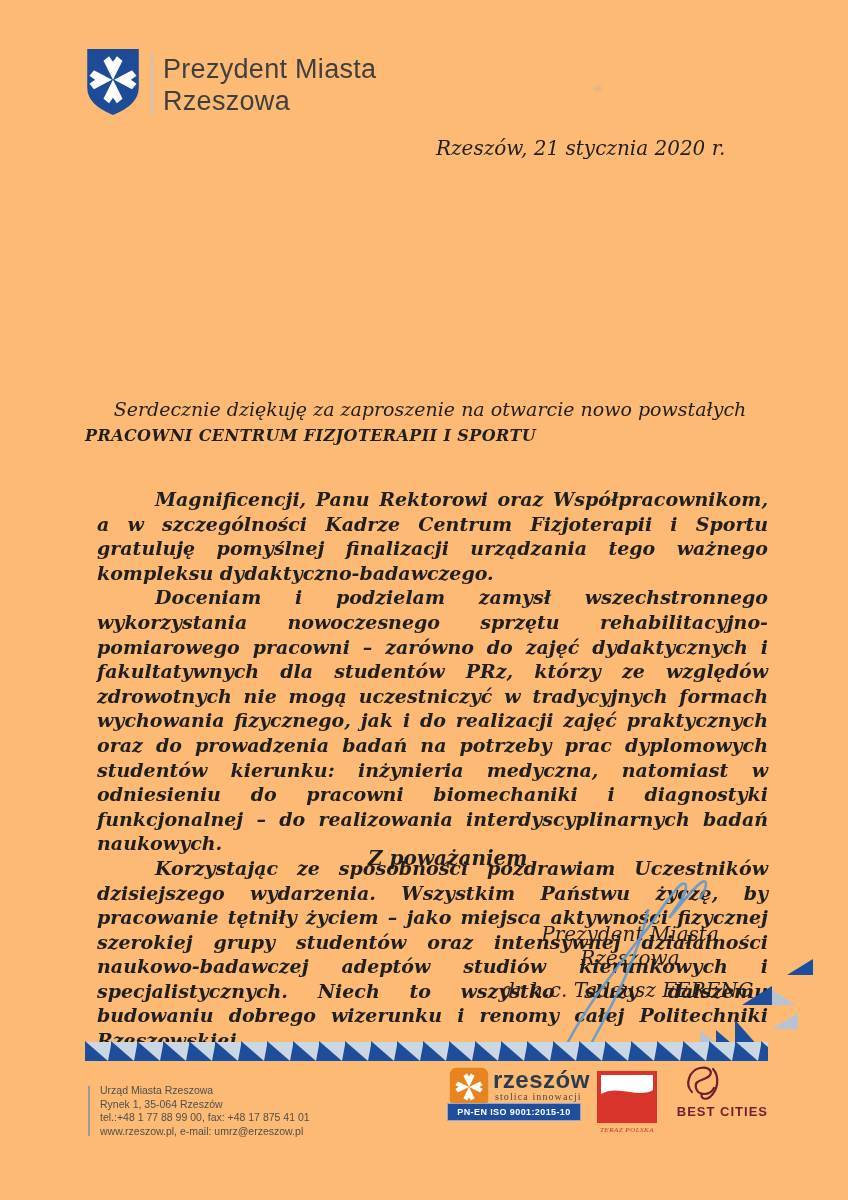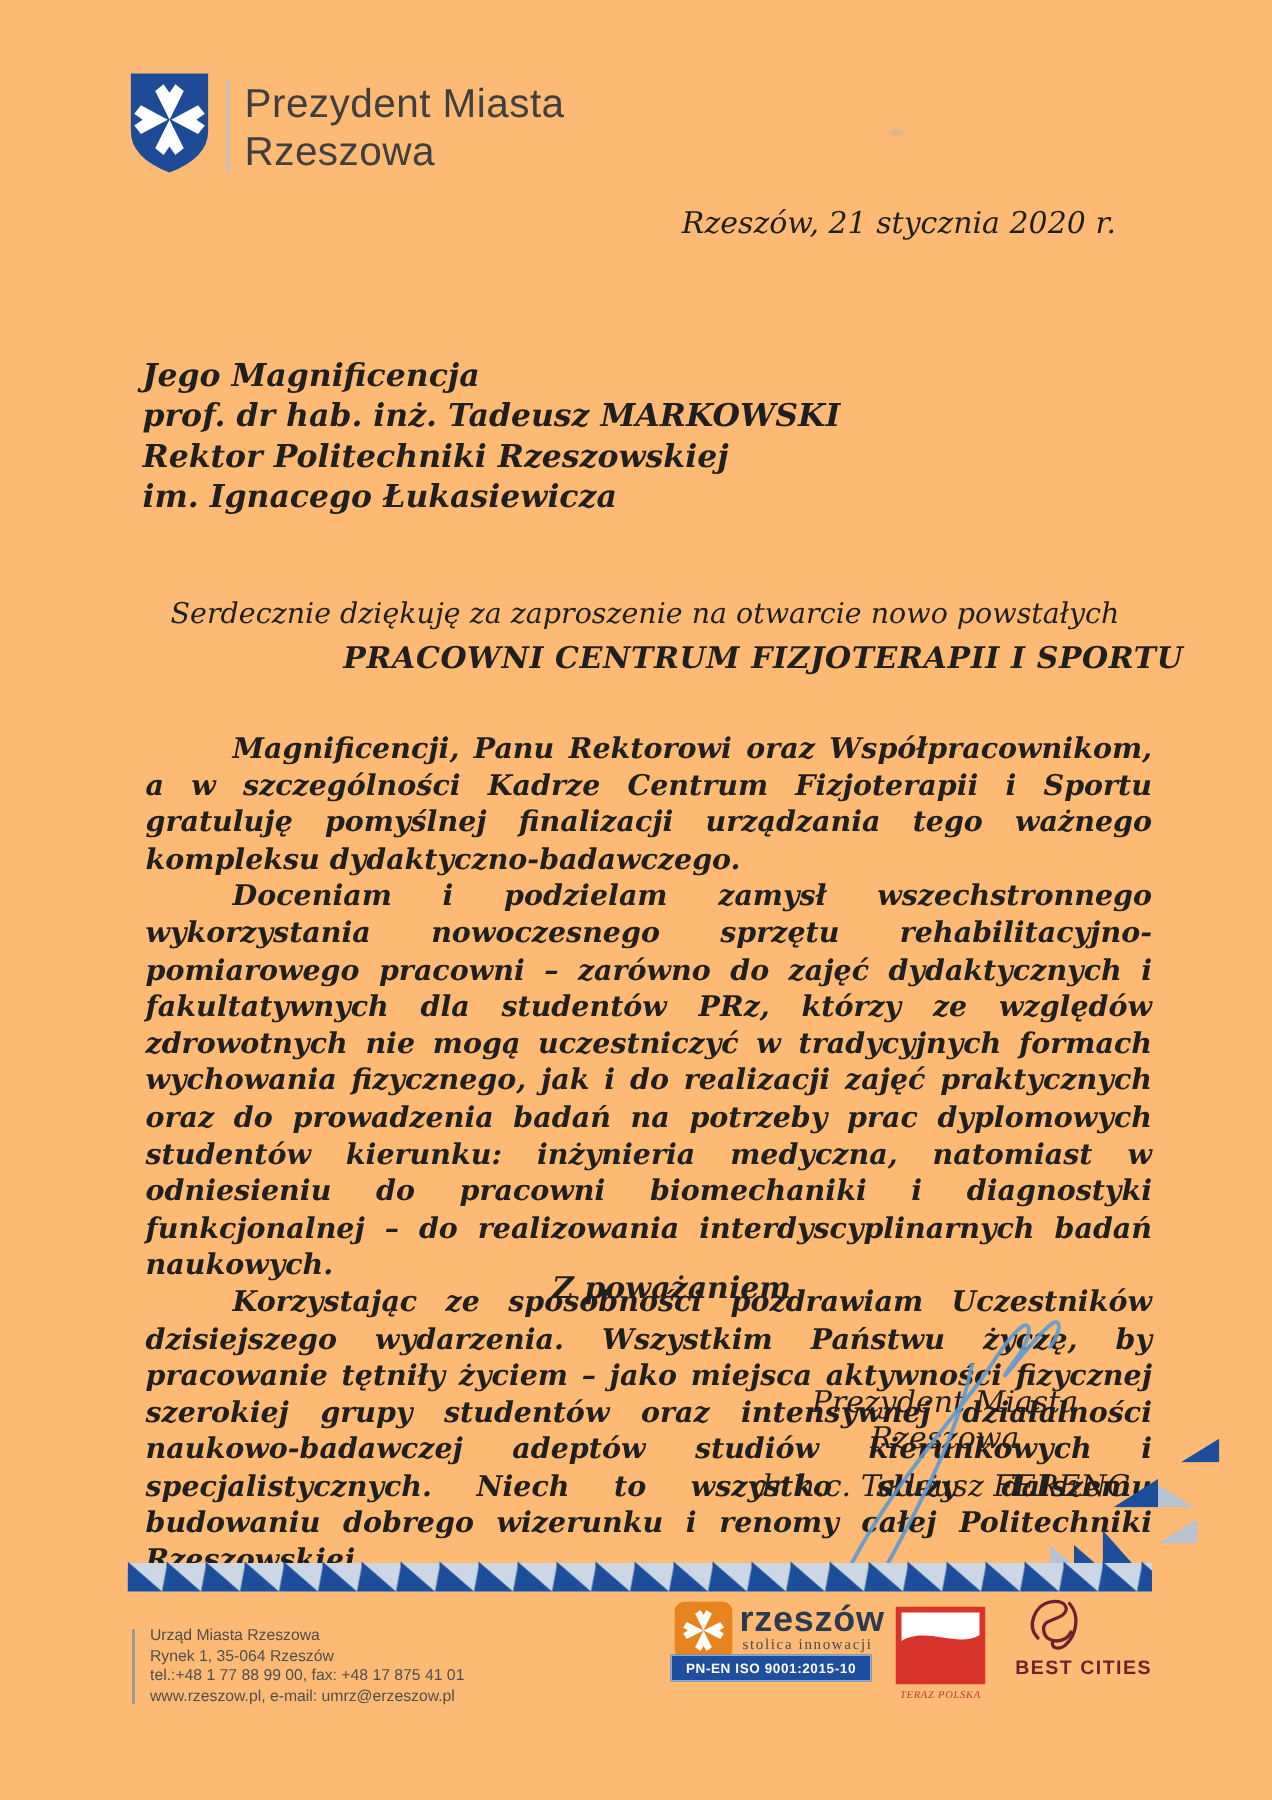--- a/index.html
+++ b/index.html
@@ -13,34 +13,34 @@
   .hdr-divider{position:absolute;left:151px;top:53px;width:2px;height:62px;background:#c2c2c2;}
   .hdr-text{
     position:absolute;left:163px;top:53px;
     font-family:"Liberation Sans", sans-serif;font-size:27px;line-height:32px;
     color:#3f3f3f;letter-spacing:.3px;
   }
   .speck{position:absolute;left:593px;top:86px;width:9px;height:5px;border-radius:50%;
     background:#aaa;opacity:.35;filter:blur(1px);}
   
   .date{
-    position:absolute;left:424px;top:136px;width:320px;text-align:right;
+    position:absolute;left:436px;top:136px;width:320px;text-align:left;
     font-style:italic;font-size:20px;
   }
   .recipient{
     position:absolute;left:95px;top:236px;
     font-style:italic;font-weight:bold;font-size:21px;line-height:27px;
   }
   .intro{
     position:absolute;left:85px;top:398px;width:690px;text-align:center;
     font-style:italic;font-size:19px;
   }
   .title{
-    position:absolute;left:99px;width:690px;text-align:right;
-    font-style:italic;font-weight:bold;font-size:20px;letter-spacing:.4px;
+    position:absolute;left:85px;width:690px;text-align:left;
+    font-style:italic;font-weight:bold;font-size:16px;letter-spacing:.4px;
   }
   .title1{top:426px;} .title2{top:453px;}
   .body-text{
     position:absolute;left:97px;top:487px;width:671px;
     font-style:italic;font-size:19px;line-height:24.6px;text-align:justify;font-weight:bold;
   }
   .body-text p{margin:0;text-indent:58px;}
   .closing{
     position:absolute;left:368px;top:846px;
     font-style:italic;font-weight:bold;font-size:20px;
@@ -109,26 +109,20 @@
   </svg>
   <div class="hdr-divider"></div>
   <div class="hdr-text">
     <div>Prezydent Miasta</div>
     <div>Rzeszowa</div>
   </div>
   <div class="speck"></div>
 
   <div class="date">Rzeszów, 21 stycznia 2020 r.</div>
 
-  <div class="recipient">
-    <div>Jego Magnificencja</div>
-    <div>prof. dr hab. inż. Tadeusz MARKOWSKI</div>
-    <div>Rektor Politechniki Rzeszowskiej</div>
-    <div>im. Ignacego Łukasiewicza</div>
-  </div>
 
   <div class="intro">Serdecznie dziękuję za zaproszenie na otwarcie nowo powstałych</div>
   <div class="title title1">PRACOWNI CENTRUM FIZJOTERAPII I SPORTU</div>
 
   <div class="body-text">
     <p>Magnificencji, Panu Rektorowi oraz Współpracownikom, a w szczególności Kadrze Centrum Fizjoterapii i Sportu gratuluję pomyślnej finalizacji urządzania tego ważnego kompleksu dydaktyczno-badawczego.</p>
     <p>Doceniam i podzielam zamysł wszechstronnego wykorzystania nowoczesnego sprzętu rehabilitacyjno-pomiarowego pracowni – zarówno do zajęć dydaktycznych i fakultatywnych dla studentów PRz, którzy ze względów zdrowotnych nie mogą uczestniczyć w tradycyjnych formach wychowania fizycznego, jak i do realizacji zajęć praktycznych oraz do prowadzenia badań na potrzeby prac dyplomowych studentów kierunku: inżynieria medyczna, natomiast w odniesieniu do pracowni biomechaniki i diagnostyki funkcjonalnej – do realizowania interdyscyplinarnych badań naukowych.</p>
     <p>Korzystając ze sposobności pozdrawiam Uczestników dzisiejszego wydarzenia. Wszystkim Państwu życzę, by pracowanie tętniły życiem – jako miejsca aktywności fizycznej szerokiej grupy studentów oraz intensywnej działalności naukowo-badawczej adeptów studiów kierunkowych i specjalistycznych. Niech to wszystko służy dalszemu budowaniu dobrego wizerunku i renomy całej Politechniki Rzeszowskiej.</p>
   </div>
 

